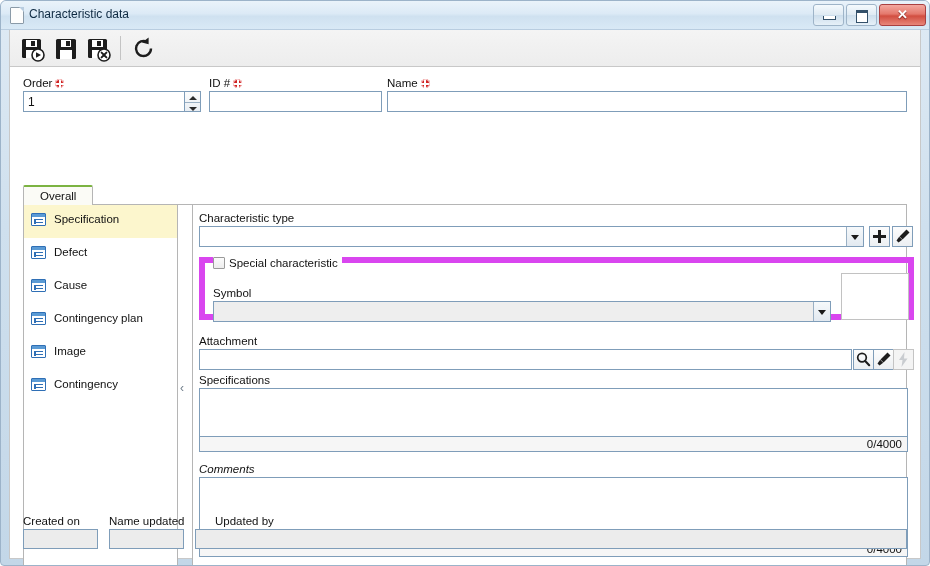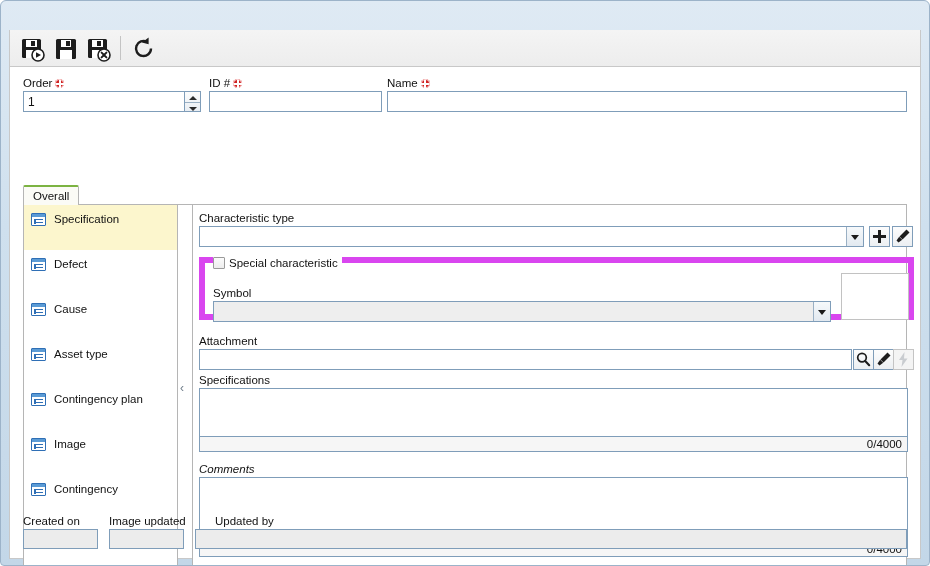--- a/index.html
+++ b/index.html
@@ -208,21 +208,21 @@
     left: 13px; top: 118px;
     width: 884px;
     height: 20px;
     border-bottom: 1px solid #b5b5b5;
     box-sizing: border-box;
   }
   .tab {
     position: absolute;
     left: 0; top: 0;
     height: 28px;
-    padding: 0 9px;
+    padding: 0 16px;
     line-height: 19px;
     font-size: 11.5px;
     color: #111111;
     background: #fbfbf6;
     border: 1px solid #b5b5b5;
     border-top: 2px solid #7cb342;
     border-bottom: 1px solid #ffffff;
     box-sizing: border-box;
     border-radius: 2px 2px 0 0;
   }
@@ -233,21 +233,21 @@
     left: 13px; top: 138px;
     width: 155px;
     height: 365px;
     background: #ffffff;
     border: 1px solid #b5b5b5;
     border-top: none;
     box-sizing: border-box;
   }
   .navitem {
     position: relative;
-    height: 45px;
+    height: 33px;
     line-height: 29px;
     padding-left: 30px;
     font-size: 11.5px;
     color: #111111;
     white-space: nowrap;
   }
   .navitem.active { background: #fcf6cd; }
   .navicon {
     position: absolute;
     left: 7px; top: 8px;
@@ -412,20 +412,35 @@
     font-size: 11.5px;
     color: #111111;
     box-sizing: border-box;
   }
 </style>
 </head>
 <body>
 
 <div class="window">
 
+  <div class="titlebar">
+    <div class="title-icon"></div>
+    <div class="title-text">Characteristic data</div>
+    <div class="winbtns">
+      <div class="winbtn">
+        <span class="glyph-min"></span>
+      </div>
+      <div class="winbtn">
+        <span class="glyph-max"></span>
+      </div>
+      <div class="winbtn close">
+        <span class="glyph-close">✕</span>
+      </div>
+    </div>
+  </div>
 
   <div class="toolbar">
 
     <div class="tbtn" style="left:8px;">
       <svg width="28" height="27" viewBox="0 0 28 27">
         <rect x="4" y="4" width="19" height="19" rx="1.5" fill="#1d1d1d"></rect>
         <rect x="8" y="5" width="11" height="7" fill="#ffffff"></rect>
         <rect x="13" y="6" width="4" height="5" fill="#1d1d1d"></rect>
         <rect x="8" y="15" width="11" height="8" fill="#ffffff"></rect>
         <circle cx="20" cy="20" r="6" fill="#ffffff" stroke="#1d1d1d" stroke-width="1.6"></circle>
@@ -508,26 +523,20 @@
       <div class="navitem">
         <span class="navicon">
             <span class="dot"></span>
           </span>
         <span>Cause</span>
       </div>
       <div class="navitem">
         <span class="navicon">
             <span class="dot"></span>
           </span>
-        <span>Asset type</span>
-      </div>
-      <div class="navitem">
-        <span class="navicon">
-            <span class="dot"></span>
-          </span>
         <span>Contingency plan</span>
       </div>
       <div class="navitem">
         <span class="navicon">
             <span class="dot"></span>
           </span>
         <span>Image</span>
       </div>
       <div class="navitem">
         <span class="navicon">
@@ -600,20 +609,20 @@
       <div class="ta-wrap" style="left:6px; top:272px; width:709px; height:80px;">
         <textarea style="height: 63px;"></textarea>
         <div class="counter">0/4000</div>
       </div>
 
     </div>
 
     <div class="fieldlabel" style="left:13px; top:448px;">Created on</div>
     <input class="txt readonly" style="left: 13px; top: 462px; width: 75px; height: 20px;" readonly="" value="">
 
-    <div class="fieldlabel" style="left:99px; top:448px;">Image updated</div>
+    <div class="fieldlabel" style="left:99px; top:448px;">Name updated</div>
     <input class="txt readonly" style="left: 99px; top: 462px; width: 75px; height: 20px;" readonly="" value="">
 
     <div class="fieldlabel" style="left:185px; top:448px;margin-left:20px;">Updated by</div>
     <input class="txt readonly" style="left: 185px; top: 462px; width: 712px; height: 20px;" readonly="" value="">
 
   </div>
 </div>
 
 </body></html>

